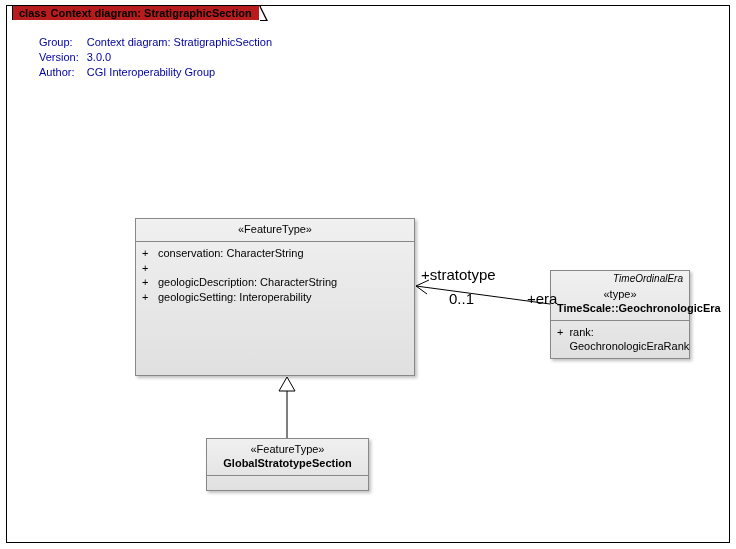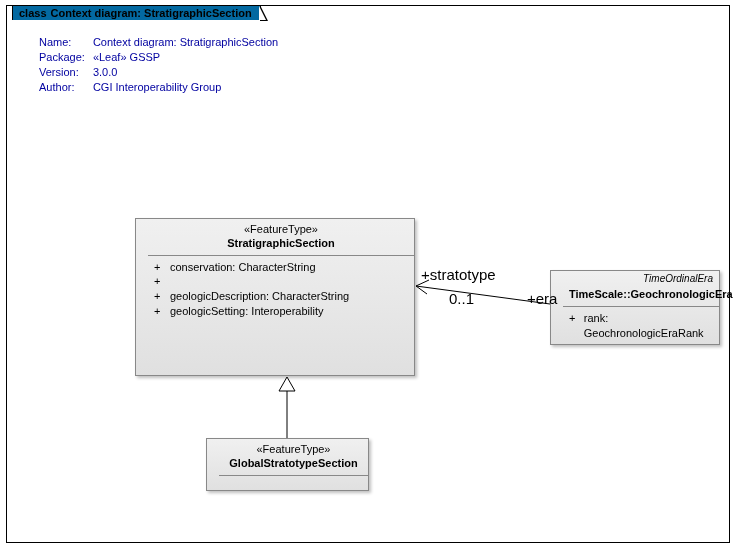--- a/index.html
+++ b/index.html
@@ -1,23 +1,23 @@
 <!DOCTYPE html>
 <html><head>
 <meta charset="utf-8">
 <style>
   * { margin: 0; padding: 0; box-sizing: border-box; }
   body { font-family: Arial, sans-serif; font-size: 11px; background: #fff; width: 736px; height: 549px; position: relative; }
   .frame { position: absolute; left: 6px; top: 5px; right: 6px; bottom: 6px; border: 1px solid #000; }
-  .tab { position: absolute; left: 5px; top: -1px; background: #0369a1; border: 1px solid #000; border-bottom: none; padding: 1px 8px 1px 6px; font-weight: bold; display: flex; align-items: flex-start; gap: 4px; }
+  .tab { position: absolute; left: 5px; top: -1px; background: #b91c1c; border: 1px solid #000; border-bottom: none; padding: 1px 8px 1px 6px; font-weight: bold; display: flex; align-items: flex-start; gap: 4px; }
   .tab .cut { position: absolute; top: -1px; right: -8px; width: 0; height: 0; border-top: 16px solid transparent; border-left: 8px solid #000; }
   .tab .cutf { position: absolute; top: 0; right: -6px; width: 0; height: 0; border-top: 14px solid transparent; border-left: 7px solid #fff; }
   .meta { position: absolute; left: 30px; top: 28px; color: #0000a0; }
   .meta table td { padding: 0 6px 1px 0; vertical-align: top; }
-  .class-box { position: absolute; background: linear-gradient(to bottom, #f0f0f0, #e0e0e0); border: 1px solid #888; box-shadow: 2px 2px 3px rgba(0,0,0,0.25); padding-left: 12px; }
+  .class-box { position: absolute; background: linear-gradient(to bottom, #f0f0f0, #e0e0e0); border: 1px solid #888; box-shadow: 2px 2px 3px rgba(0,0,0,0.25); }
   .class-head { text-align: center; padding: 4px 6px; border-bottom: 1px solid #888; line-height: 1.25; }
   .stereo { font-style: normal; }
   .class-name { font-weight: bold; }
   .class-body { padding: 4px 6px; line-height: 1.35; }
   .attr-row { display: flex; gap: 6px; }
   .vis { width: 10px; }
   .era-parent { font-style: italic; text-align: right; padding: 2px 6px 0 6px; font-size: 10px; }
   svg.conn { position: absolute; left: 0; top: 0; pointer-events: none; }
   .assoc-label { position: absolute; font-size: 15px; color: #000; }
 </style>
@@ -29,66 +29,62 @@
     <span>class</span>
     <span style="font-weight:bold">Context diagram: StratigraphicSection</span>
     <span class="cut"></span>
       <span class="cutf"></span>
   </div>
 
   <div class="meta">
     <table>
       <tbody>
           <tr>
-            <td>Name:</td>
+            <td>Group:</td>
             <td>Context diagram: StratigraphicSection</td>
-          </tr>
-      <tr>
-            <td>Package:</td>
-            <td>«Leaf» GSSP</td>
           </tr>
       <tr>
             <td>Version:</td>
             <td>3.0.0</td>
           </tr>
       <tr>
             <td>Author:</td>
             <td>CGI Interoperability Group</td>
           </tr>
     </tbody>
       </table>
   </div>
 
   <div class="class-box" style="left:128px; top:212px; width:280px; height:158px;">
     <div class="class-head">
       <div class="stereo">«FeatureType»</div>
-      <div class="class-name">StratigraphicSection</div>
     </div>
     <div class="class-body">
       <div class="attr-row">
           <span class="vis">+</span>
           <span>conservation: CharacterString</span>
         </div>
       <div class="attr-row">
           <span class="vis">+</span>
         </div>
       <div class="attr-row">
           <span class="vis">+</span>
           <span>geologicDescription: CharacterString</span>
         </div>
       <div class="attr-row">
           <span class="vis">+</span>
           <span>geologicSetting: Interoperability</span>
         </div>
     </div>
   </div>
 
-  <div class="class-box" style="left:543px; top:264px; width:170px;">
+  <div class="class-box" style="left:543px; top:264px; width:140px;">
     <div class="era-parent">TimeOrdinalEra</div>
     <div class="class-head" style="border-top:none;">
+      <div class="stereo">«type»</div>
       <div class="class-name">TimeScale::GeochronologicEra</div>
     </div>
     <div class="class-body">
       <div class="attr-row">
           <span class="vis">+</span>
           <span>rank: GeochronologicEraRank</span>
         </div>
     </div>
   </div>
 

